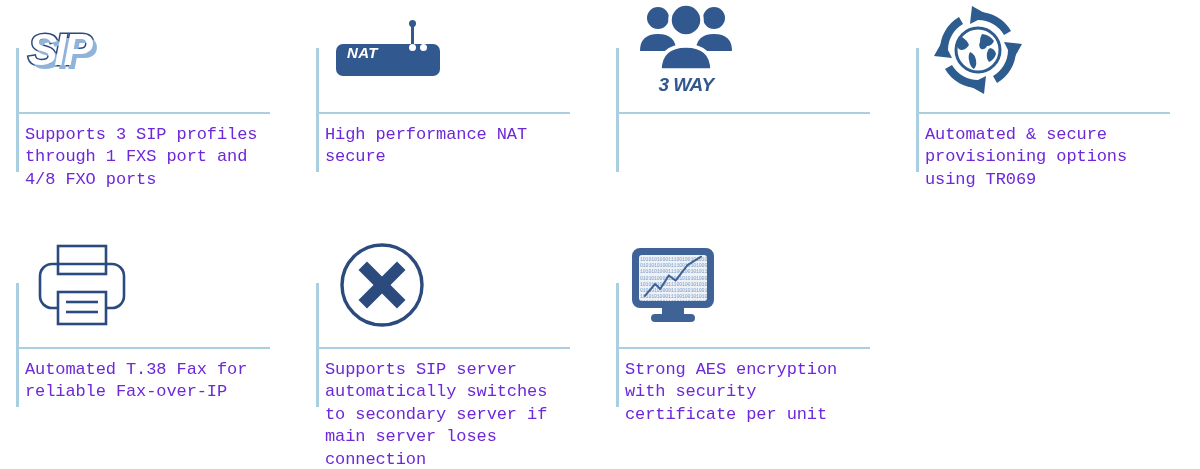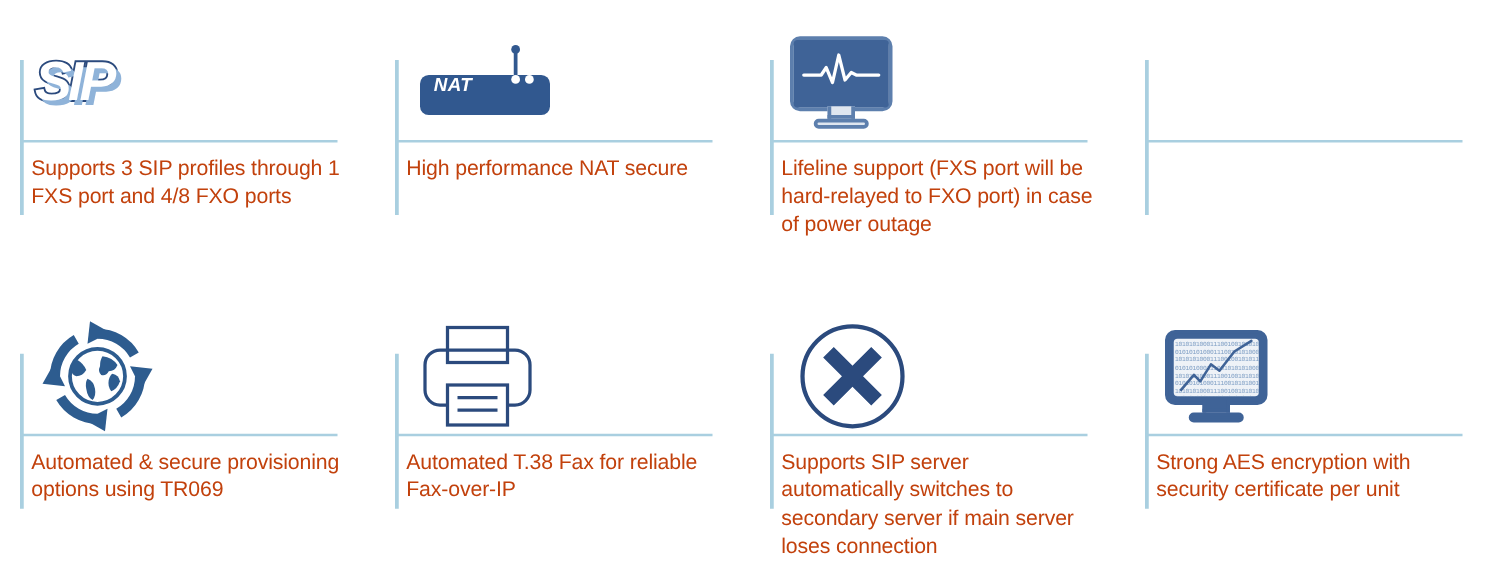--- a/index.html
+++ b/index.html
@@ -41,42 +41,42 @@
     top: 112px;
     width: 254px;
     height: 2px;
     background: #a9cfe0;
   }
 
   
   .icon-area {
     position: absolute;
     left: 16px;
-    top: 16px;
+    top: 0;
     width: 270px;
     height: 100px;
     display: flex;
     align-items: center;
     justify-content: flex-start;
     padding-left: 6px;
   }
   .icon-area.row2 {
     align-items: center;
   }
 
   
   .caption {
     position: absolute;
     left: 25px;
     top: 124px;
     width: 252px;
     font-size: 17px;
     line-height: 1.32;
-    color: #c2410c;
-    font-family: Liberation Sans, sans-serif;
+    color: #6d28d9;
+    font-family: Liberation Mono, monospace;
     letter-spacing: -0.1px;
   }
 
   
   .sip-logo {
     font-size: 44px;
     font-weight: bold;
     font-style: italic;
     font-family: "Liberation Sans", sans-serif;
     color: #ffffff;
@@ -185,42 +185,40 @@
           <span class="nat-leds">
             <span class="nat-led"></span>
             <span class="nat-led"></span>
           </span>
         </div>
       </div>
     </div>
     <div class="caption">High performance NAT secure</div>
   </div>
 
+
   <div class="feature-cell">
     <div class="v-rule"></div>
     <div class="h-rule"></div>
     <div class="icon-area">
-      <div class="monitor">
-        <div class="monitor-bezel">
-          <div class="monitor-screen">
-            <svg class="icon-svg" width="100%" height="100%" viewBox="0 0 76 54">
-              <polyline points="8,28 22,28 26,22 31,34 36,12 41,32 46,26 50,28 68,28" fill="none" stroke="#ffffff" stroke-width="2.6" stroke-linejoin="round" stroke-linecap="round"></polyline>
-            </svg>
-          </div>
-        </div>
-        <div class="monitor-neck"></div>
-        <div class="monitor-base"></div>
-      </div>
-    </div>
-    <div class="caption">Lifeline support (FXS port will be hard-relayed to FXO port) in case of power outage</div>
-  </div>
-
-  <div class="feature-cell">
-    <div class="v-rule"></div>
-    <div class="h-rule"></div>
+      <div class="three-way">
+        <svg class="icon-svg" width="100" height="72" viewBox="0 0 100 72">
+
+          <circle cx="22" cy="14" r="11" fill="#31588f"></circle>
+          <path d="M4 47 q0-17 18-17 q18 0 18 17 z" fill="#31588f"></path>
+
+          <circle cx="78" cy="14" r="11" fill="#31588f"></circle>
+          <path d="M60 47 q0-17 18-17 q18 0 18 17 z" fill="#31588f"></path>
+
+          <circle cx="50" cy="16" r="16" fill="#31588f" stroke="#ffffff" stroke-width="3.5"></circle>
+          <path d="M24 66 q0-24 26-24 q26 0 26 24 z" fill="#31588f" stroke="#ffffff" stroke-width="3.5"></path>
+        </svg>
+        <div class="three-way-label">3 WAY</div>
+      </div>
+    </div>
   </div>
 
   <div class="feature-cell">
     <div class="v-rule"></div>
     <div class="h-rule"></div>
     <div class="icon-area row2">
       <div class="globe-icon">
         <svg class="icon-svg" width="92" height="92" viewBox="0 0 92 92">
           <g fill="#2d5c8f">
 

